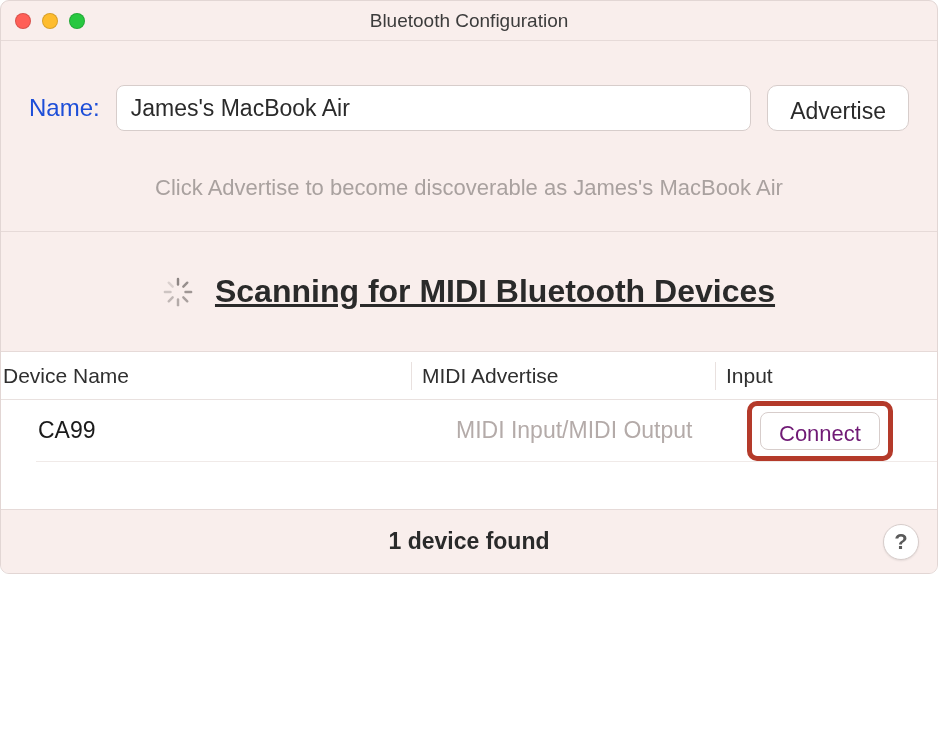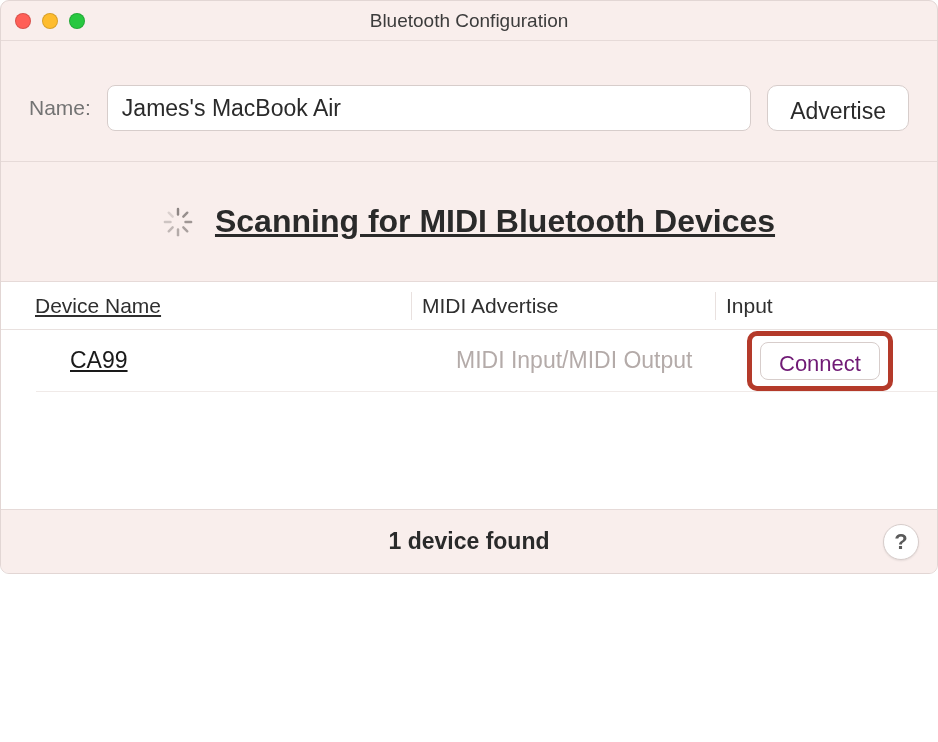--- a/index.html
+++ b/index.html
@@ -60,22 +60,22 @@
   .top-panel {
     padding: 44px 28px 30px 28px;
     border-bottom: 1px solid #e6dad8;
   }
   .name-row {
     display: flex;
     align-items: center;
     gap: 16px;
   }
   .name-label {
-    font-size: 21px;
-    color: #737373;
+    font-size: 24px;
+    color: #1d4ed8;
     white-space: nowrap;
   }
   .name-input {
     flex: 1;
     height: 46px;
     border: 1px solid #d7cdcb;
     border-radius: 8px;
     background: #fff;
     font-size: 23px;
     padding: 4px 14px;
@@ -129,21 +129,21 @@
     flex-direction: column;
   }
   .thead {
     display: flex;
     align-items: center;
     height: 48px;
     border-bottom: 1px solid #e9e1df;
     font-size: 21px;
     color: #2f2f2f;
   }
-  .col-device { width: 410px; padding-left: 34px; text-decoration: underline; }
+  .col-device { width: 410px; padding-left: 2px; }
   .col-midi   { width: 304px; padding-left: 10px; border-left: 1px solid #e9e1df; height: 28px; display:flex; align-items:center;}
   .col-action { flex: 1;       padding-left: 10px; border-left: 1px solid #e9e1df; height: 28px; display:flex; align-items:center;}
 
   .trow {
     display: flex;
     align-items: center;
     height: 62px;
     border-bottom: 1px solid #f0eae8;
     font-size: 23px;
     margin-left: 35px;
@@ -219,20 +219,21 @@
     </div>
     <div class="title">Bluetooth Configuration</div>
   </div>
 
   <div class="top-panel">
     <div class="name-row">
       <div class="name-label">Name:</div>
       <input class="name-input" type="text" value="James's MacBook Air" style="">
       <button class="advertise-btn">Advertise</button>
     </div>
+    <div class="hint">Click Advertise to become discoverable as James's MacBook Air</div>
   </div>
 
   <div class="scan-bar">
     <span class="spinner">
       <svg viewBox="0 0 32 32" width="30" height="30">
         <g stroke="#8e8684" stroke-width="2.6" stroke-linecap="round">
           <line x1="16" y1="2" x2="16" y2="8" opacity="1.0"></line>
           <line x1="25.9" y1="6.1" x2="21.7" y2="10.3" opacity="0.92"></line>
           <line x1="30" y1="16" x2="24" y2="16" opacity="0.84"></line>
           <line x1="25.9" y1="25.9" x2="21.7" y2="21.7" opacity="0.74"></line>

